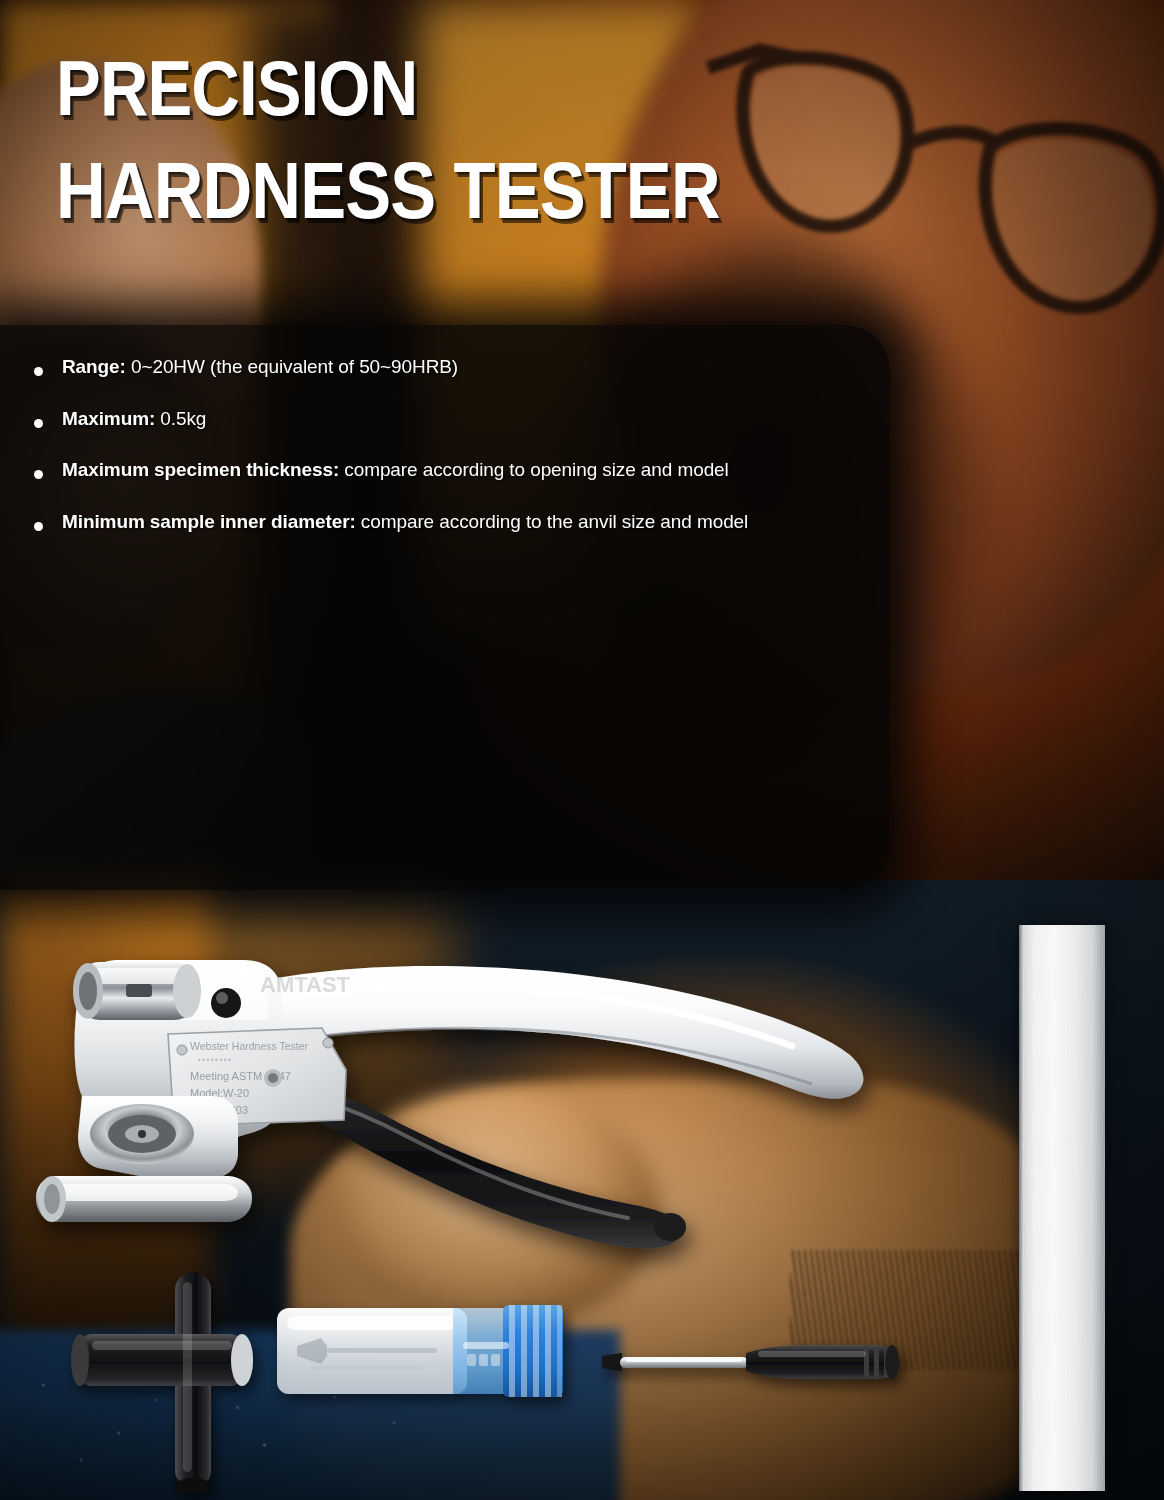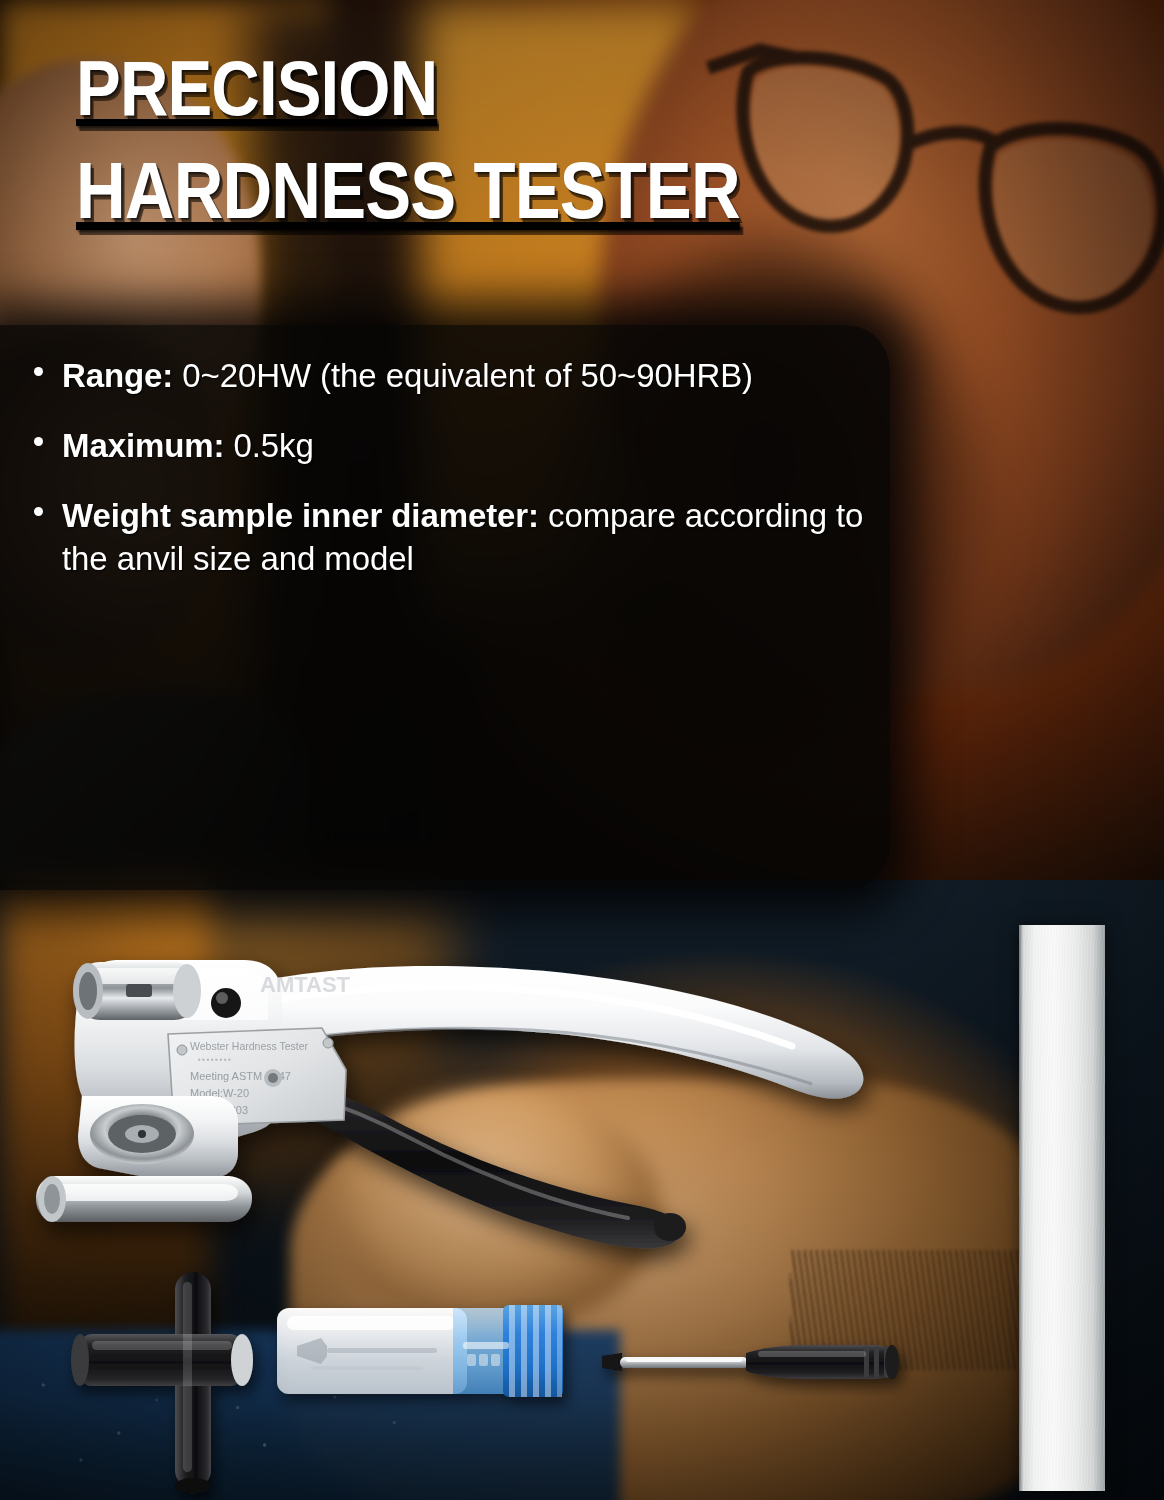--- a/index.html
+++ b/index.html
@@ -134,24 +134,23 @@
     filter: blur(1.4px); opacity: .8;
   }
   .bg-vignette {
     inset: 0;
     background: radial-gradient(ellipse 85% 70% at 50% 45%, rgba(0,0,0,0) 40%, rgba(0,0,0,.38) 78%, rgba(0,0,0,.62) 100%);
   }
 
   
   .headline {
     position: absolute;
-    left: 76px;
+    left: 56px;
     top: 48px;
     z-index: 30;
-    text-decoration: underline;
   }
   .headline-line {
     color: #fff;
     font-family: "Liberation Sans Narrow", "Liberation Sans", sans-serif;
     font-weight: 700;
     font-size: 78px;
     line-height: 1.03;
     letter-spacing: -1px;
     transform: scaleX(.86);
     transform-origin: left center;
@@ -171,21 +170,21 @@
     border-radius: 0 44px 44px 0;
     box-shadow: 0 0 44px 22px rgba(3,3,4,.82);
     z-index: 25;
     padding: 30px 0 0 0;
     box-sizing: border-box;
   }
   .spec-list { list-style: none; margin: 0; padding: 0; }
   .spec-item {
     position: relative;
     color: #fff;
-    font-size: 33px;
+    font-size: 19px;
     line-height: 1.30;
     padding: 0 26px 0 62px;
     margin-bottom: 27px;
     text-shadow: 1px 1px 2px rgba(0,0,0,.9);
     letter-spacing: -.1px;
   }
   .spec-item:last-child { margin-bottom: 0; }
   .spec-item .dot {
     position: absolute;
     left: 34px;
@@ -275,21 +274,25 @@
       <li class="spec-item">
         <span class="dot"></span>
         <span class="lbl">Range:</span><span class="val"> 0~20HW (the equivalent of 50~90HRB)</span>
       </li>
       <li class="spec-item">
         <span class="dot"></span>
         <span class="lbl">Maximum:</span><span class="val"> 0.5kg</span>
       </li>
       <li class="spec-item">
         <span class="dot"></span>
-        <span class="lbl">Weight sample inner diameter:</span><span class="val"> compare according to the anvil size and model</span>
+        <span class="lbl">Maximum specimen thickness:</span><span class="val"> compare according to opening size and model</span>
+      </li>
+      <li class="spec-item">
+        <span class="dot"></span>
+        <span class="lbl">Minimum sample inner diameter:</span><span class="val"> compare according to the anvil size and model</span>
       </li>
     </ul>
   </div>
 
   <div class="stage">
     <div class="tester">
       <svg viewBox="0 0 880 400" width="880" height="400">
         <defs>
           <linearGradient id="gBody" x1="0" y1="0" x2="0" y2="1">
             <stop offset="0%" stop-color="#ffffff"></stop>

